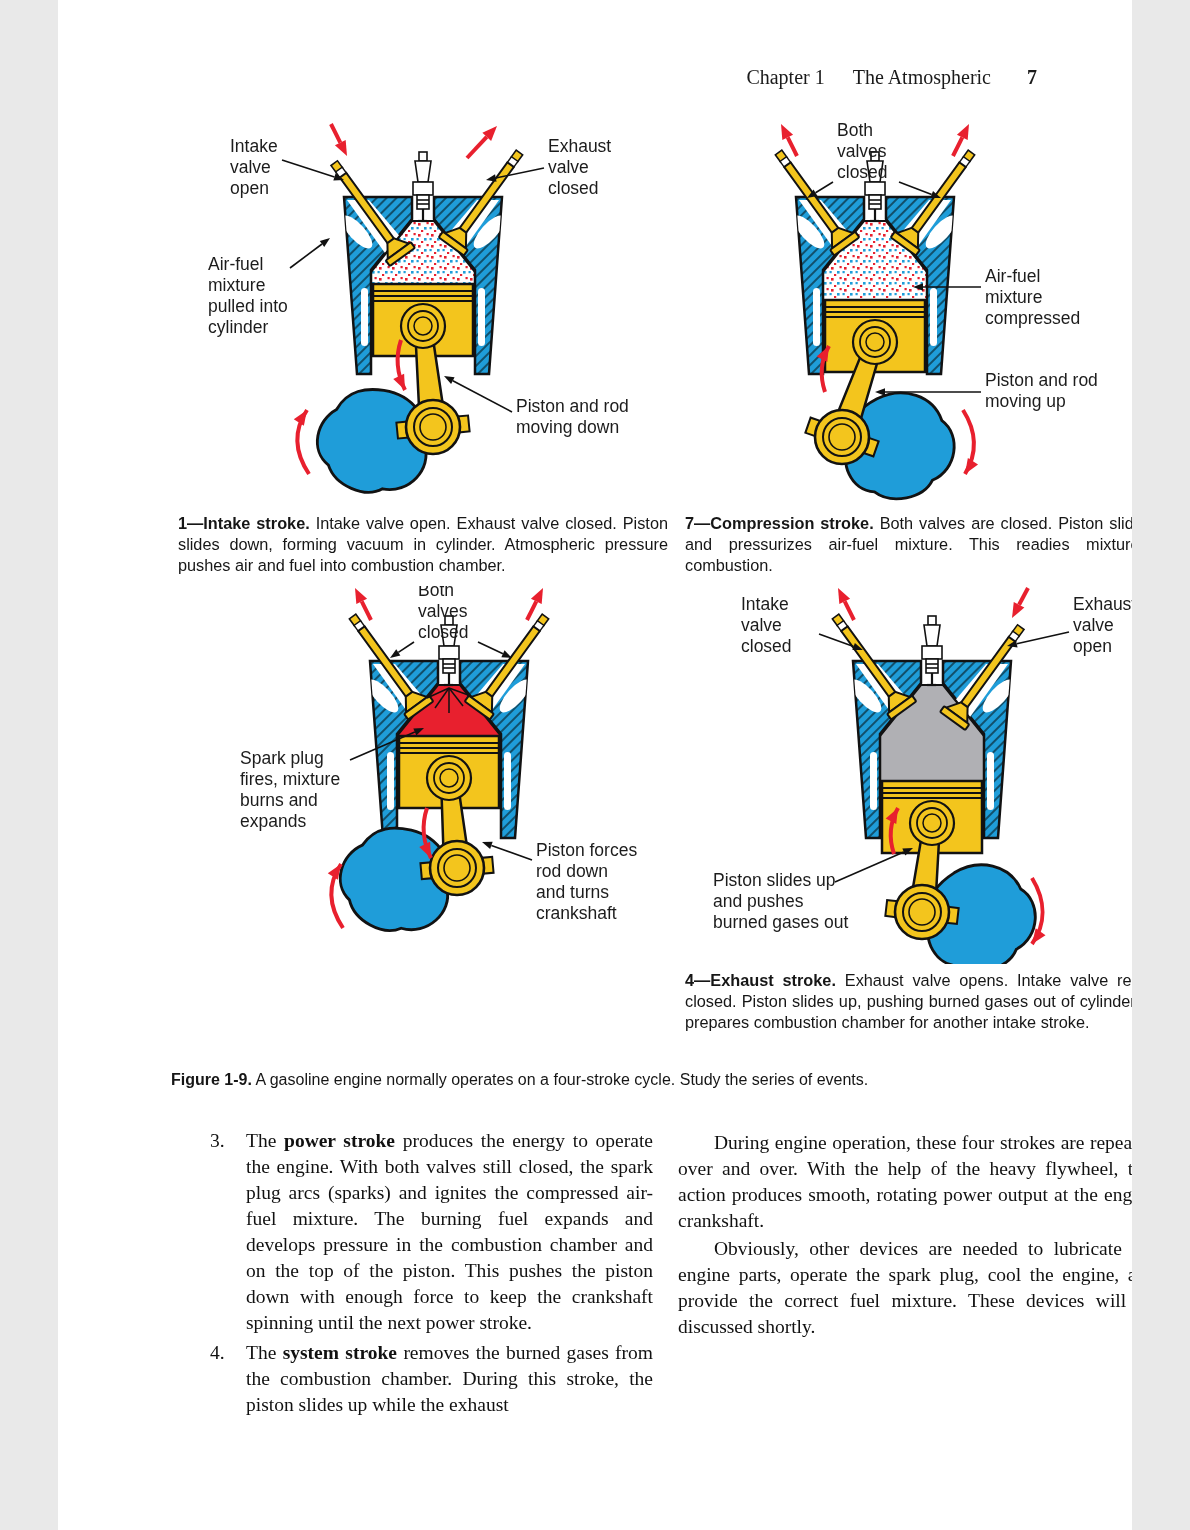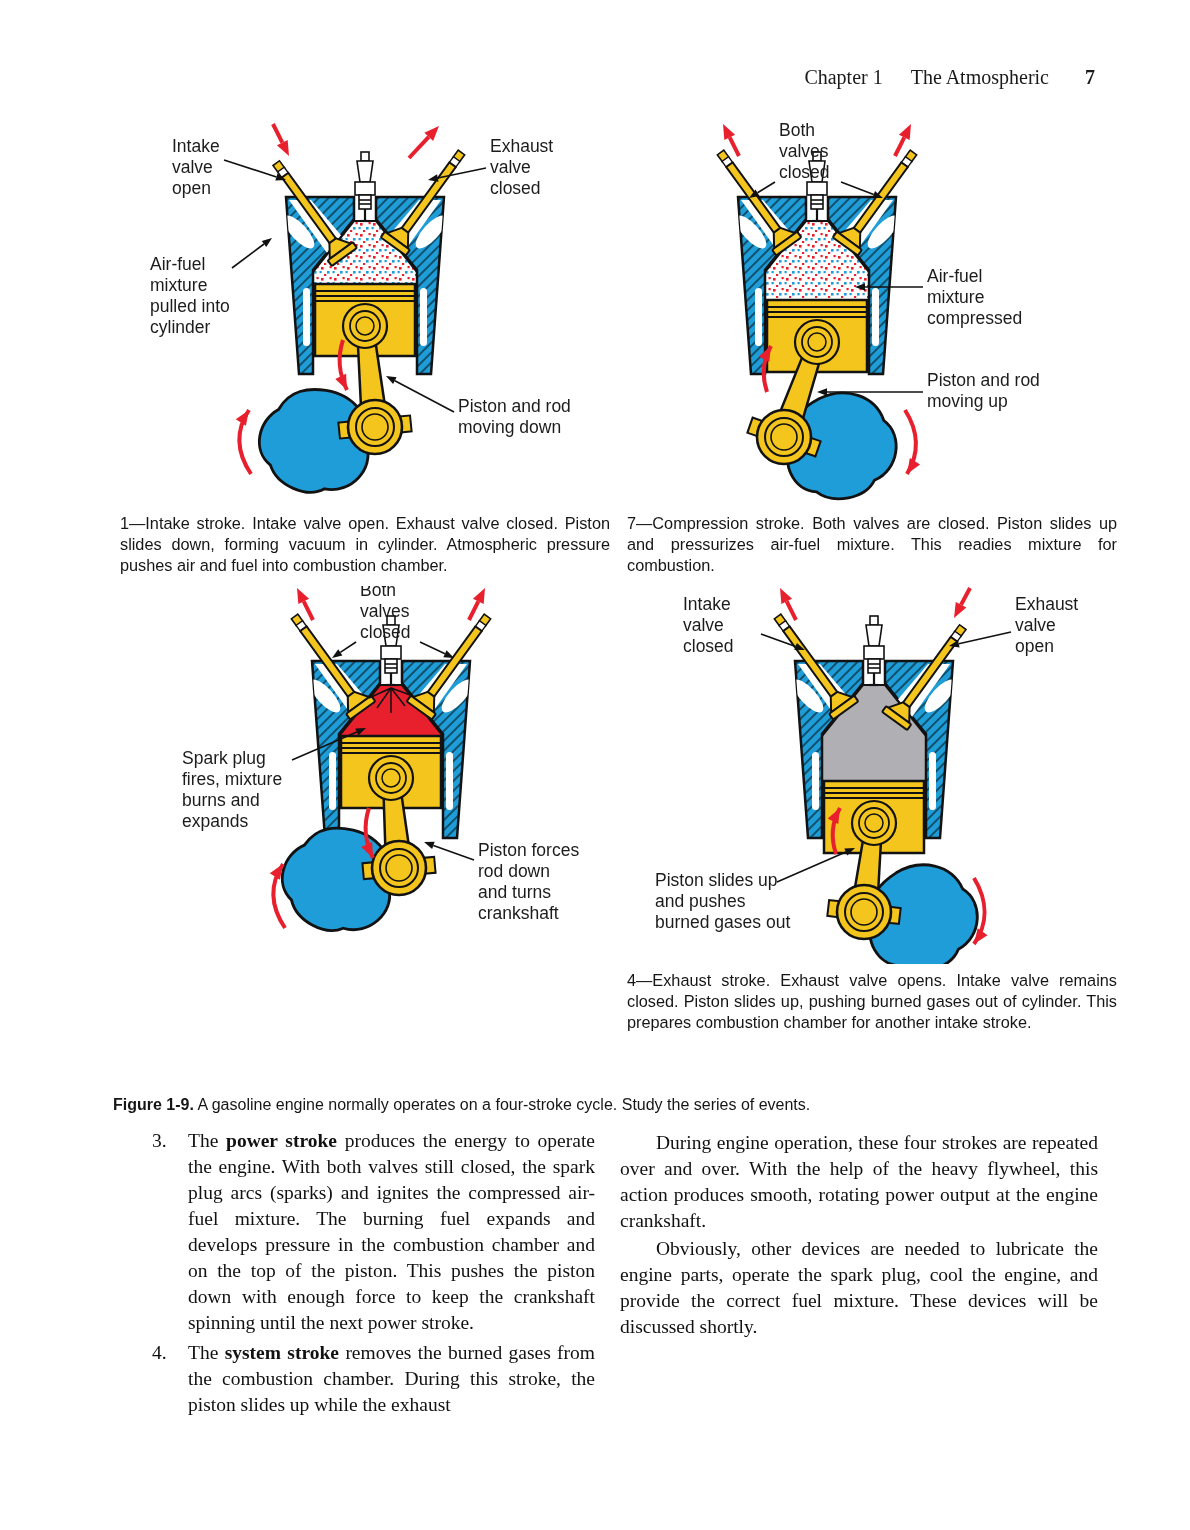--- a/index.html
+++ b/index.html
@@ -1,29 +1,29 @@
 <!DOCTYPE html>
 <html><head>
 <meta charset="utf-8">
 <style>
   html,body{margin:0;padding:0;background:#e9e9e9;}
-  .page{position:relative;width:1190px;height:1530px;background:#ffffff;margin:0 auto;
+  .page{position:relative;width:1074px;height:1530px;background:#ffffff;margin:0 auto;
         font-family:"Liberation Sans",sans-serif;color:#1a1a1a;overflow:hidden;}
   .header{position:absolute;top:66px;right:95px;display:flex;gap:28px;align-items:baseline;
           font-family:"Liberation Serif",serif;font-size:20px;}
   .header .pagenum{font-weight:bold;margin-left:8px;}
   .figarea{position:absolute;left:120px;top:122px;width:997px;display:grid;
            grid-template-columns:490px 490px;column-gap:17px;}
   .cell{margin:0;padding:0;}
   .cell .dwrap{width:490px;}
   .cell svg{display:block;}
   .cap{margin:6px 0 0 0;font-size:16.3px;line-height:21px;text-align:justify;color:#161616;}
-  .cap b{font-weight:normal;}
+  .cap b{font-weight:bold;}
   .row2{margin-top:10px;}
-  .figcap{position:absolute;left:113px;top:1079px;width:960px;font-size:16px;line-height:20px;color:#161616;}
+  .figcap{position:absolute;left:113px;top:1054px;width:960px;font-size:16px;line-height:20px;color:#161616;}
   .figcap b{font-weight:bold;}
   .bodycol{position:absolute;top:1128px;font-family:"Liberation Serif",serif;
            font-size:19.5px;line-height:26px;color:#111;}
   .leftcol{left:152px;width:443px;}
   .rightcol{left:620px;width:478px;}
   .bitem{display:flex;}
   .bitem + .bitem{margin-top:4px;}
   .bnum{width:36px;flex:0 0 36px;}
   .btxt{flex:1;text-align:justify;}
   .btxt .bi{font-weight:bold;}

